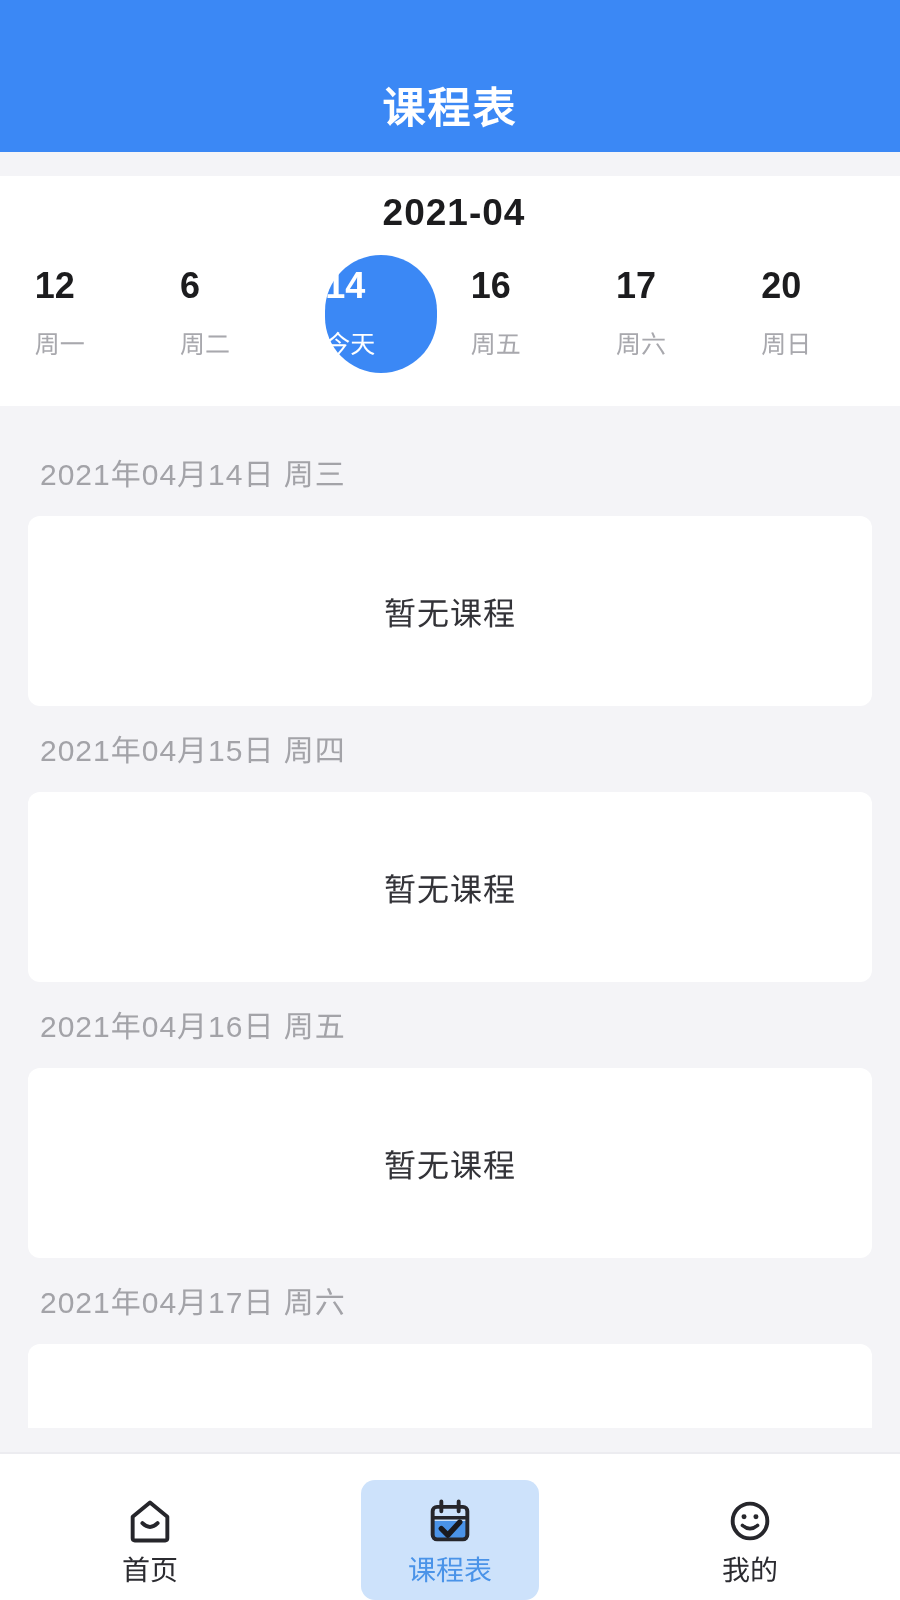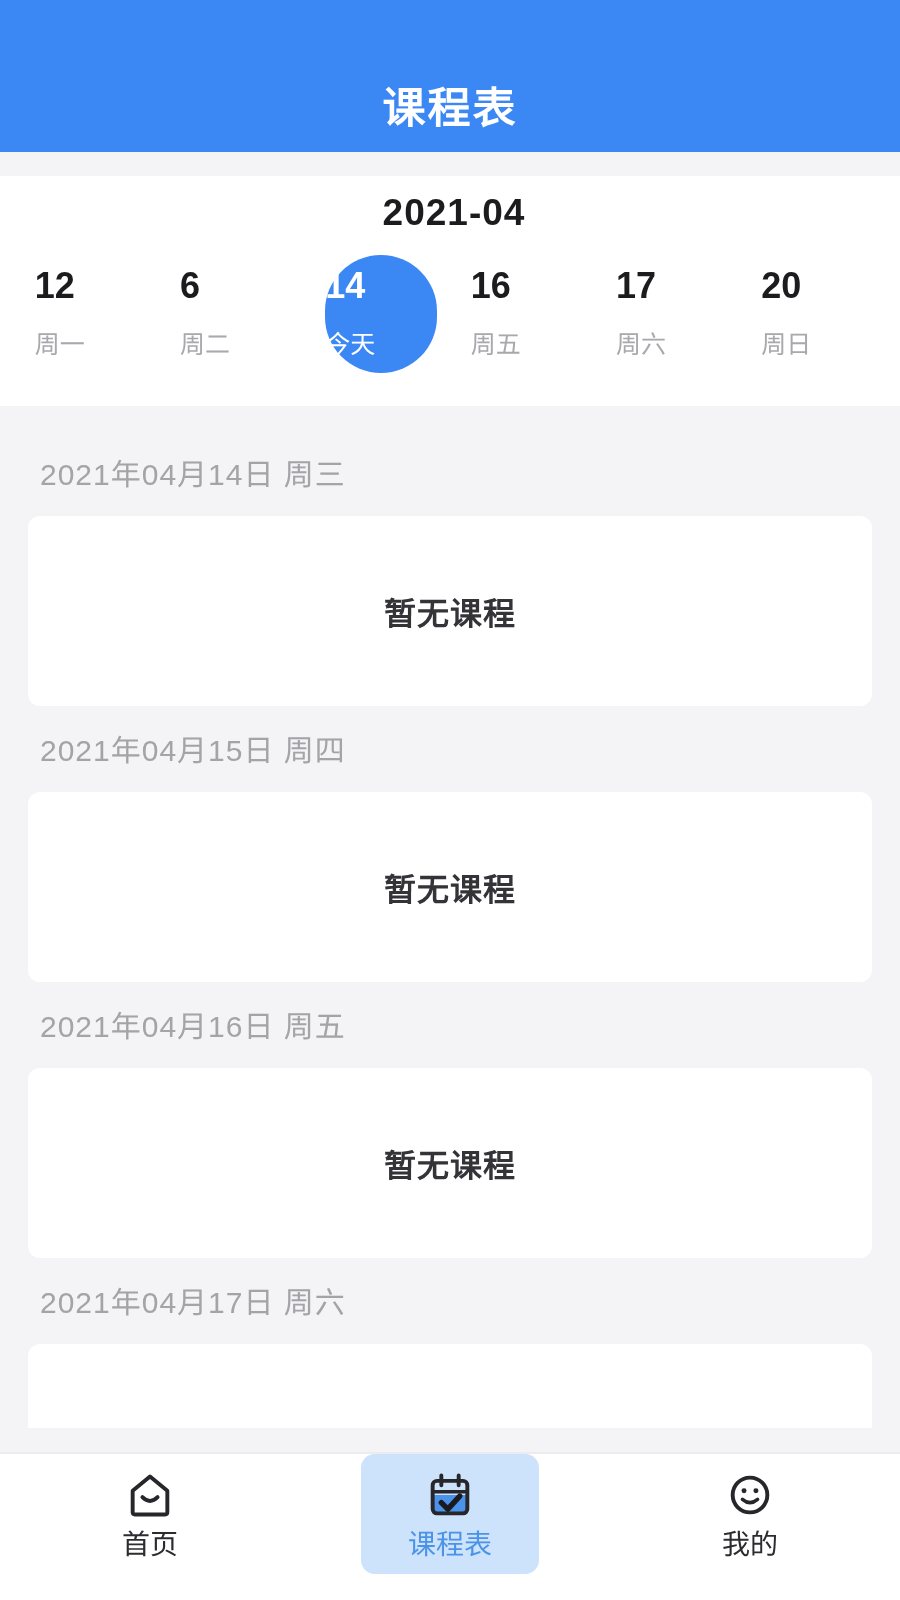--- a/index.html
+++ b/index.html
@@ -121,40 +121,39 @@
     letter-spacing: 1px;
   }
   .course-card {
     background: #ffffff;
     border-radius: 12px;
     min-height: 190px;
     display: flex;
     align-items: center;
     justify-content: center;
     box-sizing: border-box;
-    font-weight: bold;
   }
   .course-card.clipped {
     min-height: 50px;
     height: 50px;
   }
   .empty-text {
     font-size: 32px;
     color: #333338;
     letter-spacing: 1px;
   }
 
   
   .tabbar {
     flex: 0 0 auto;
     height: 148px;
     background: #ffffff;
     border-top: 2px solid #ececf0;
     display: flex;
-    align-items: flex-start;
+    align-items: flex-end;
     justify-content: space-around;
     box-sizing: border-box;
   }
   .tab-item {
     width: 178px;
     height: 120px;
     border-radius: 14px;
     display: flex;
     flex-direction: column;
     align-items: center;

